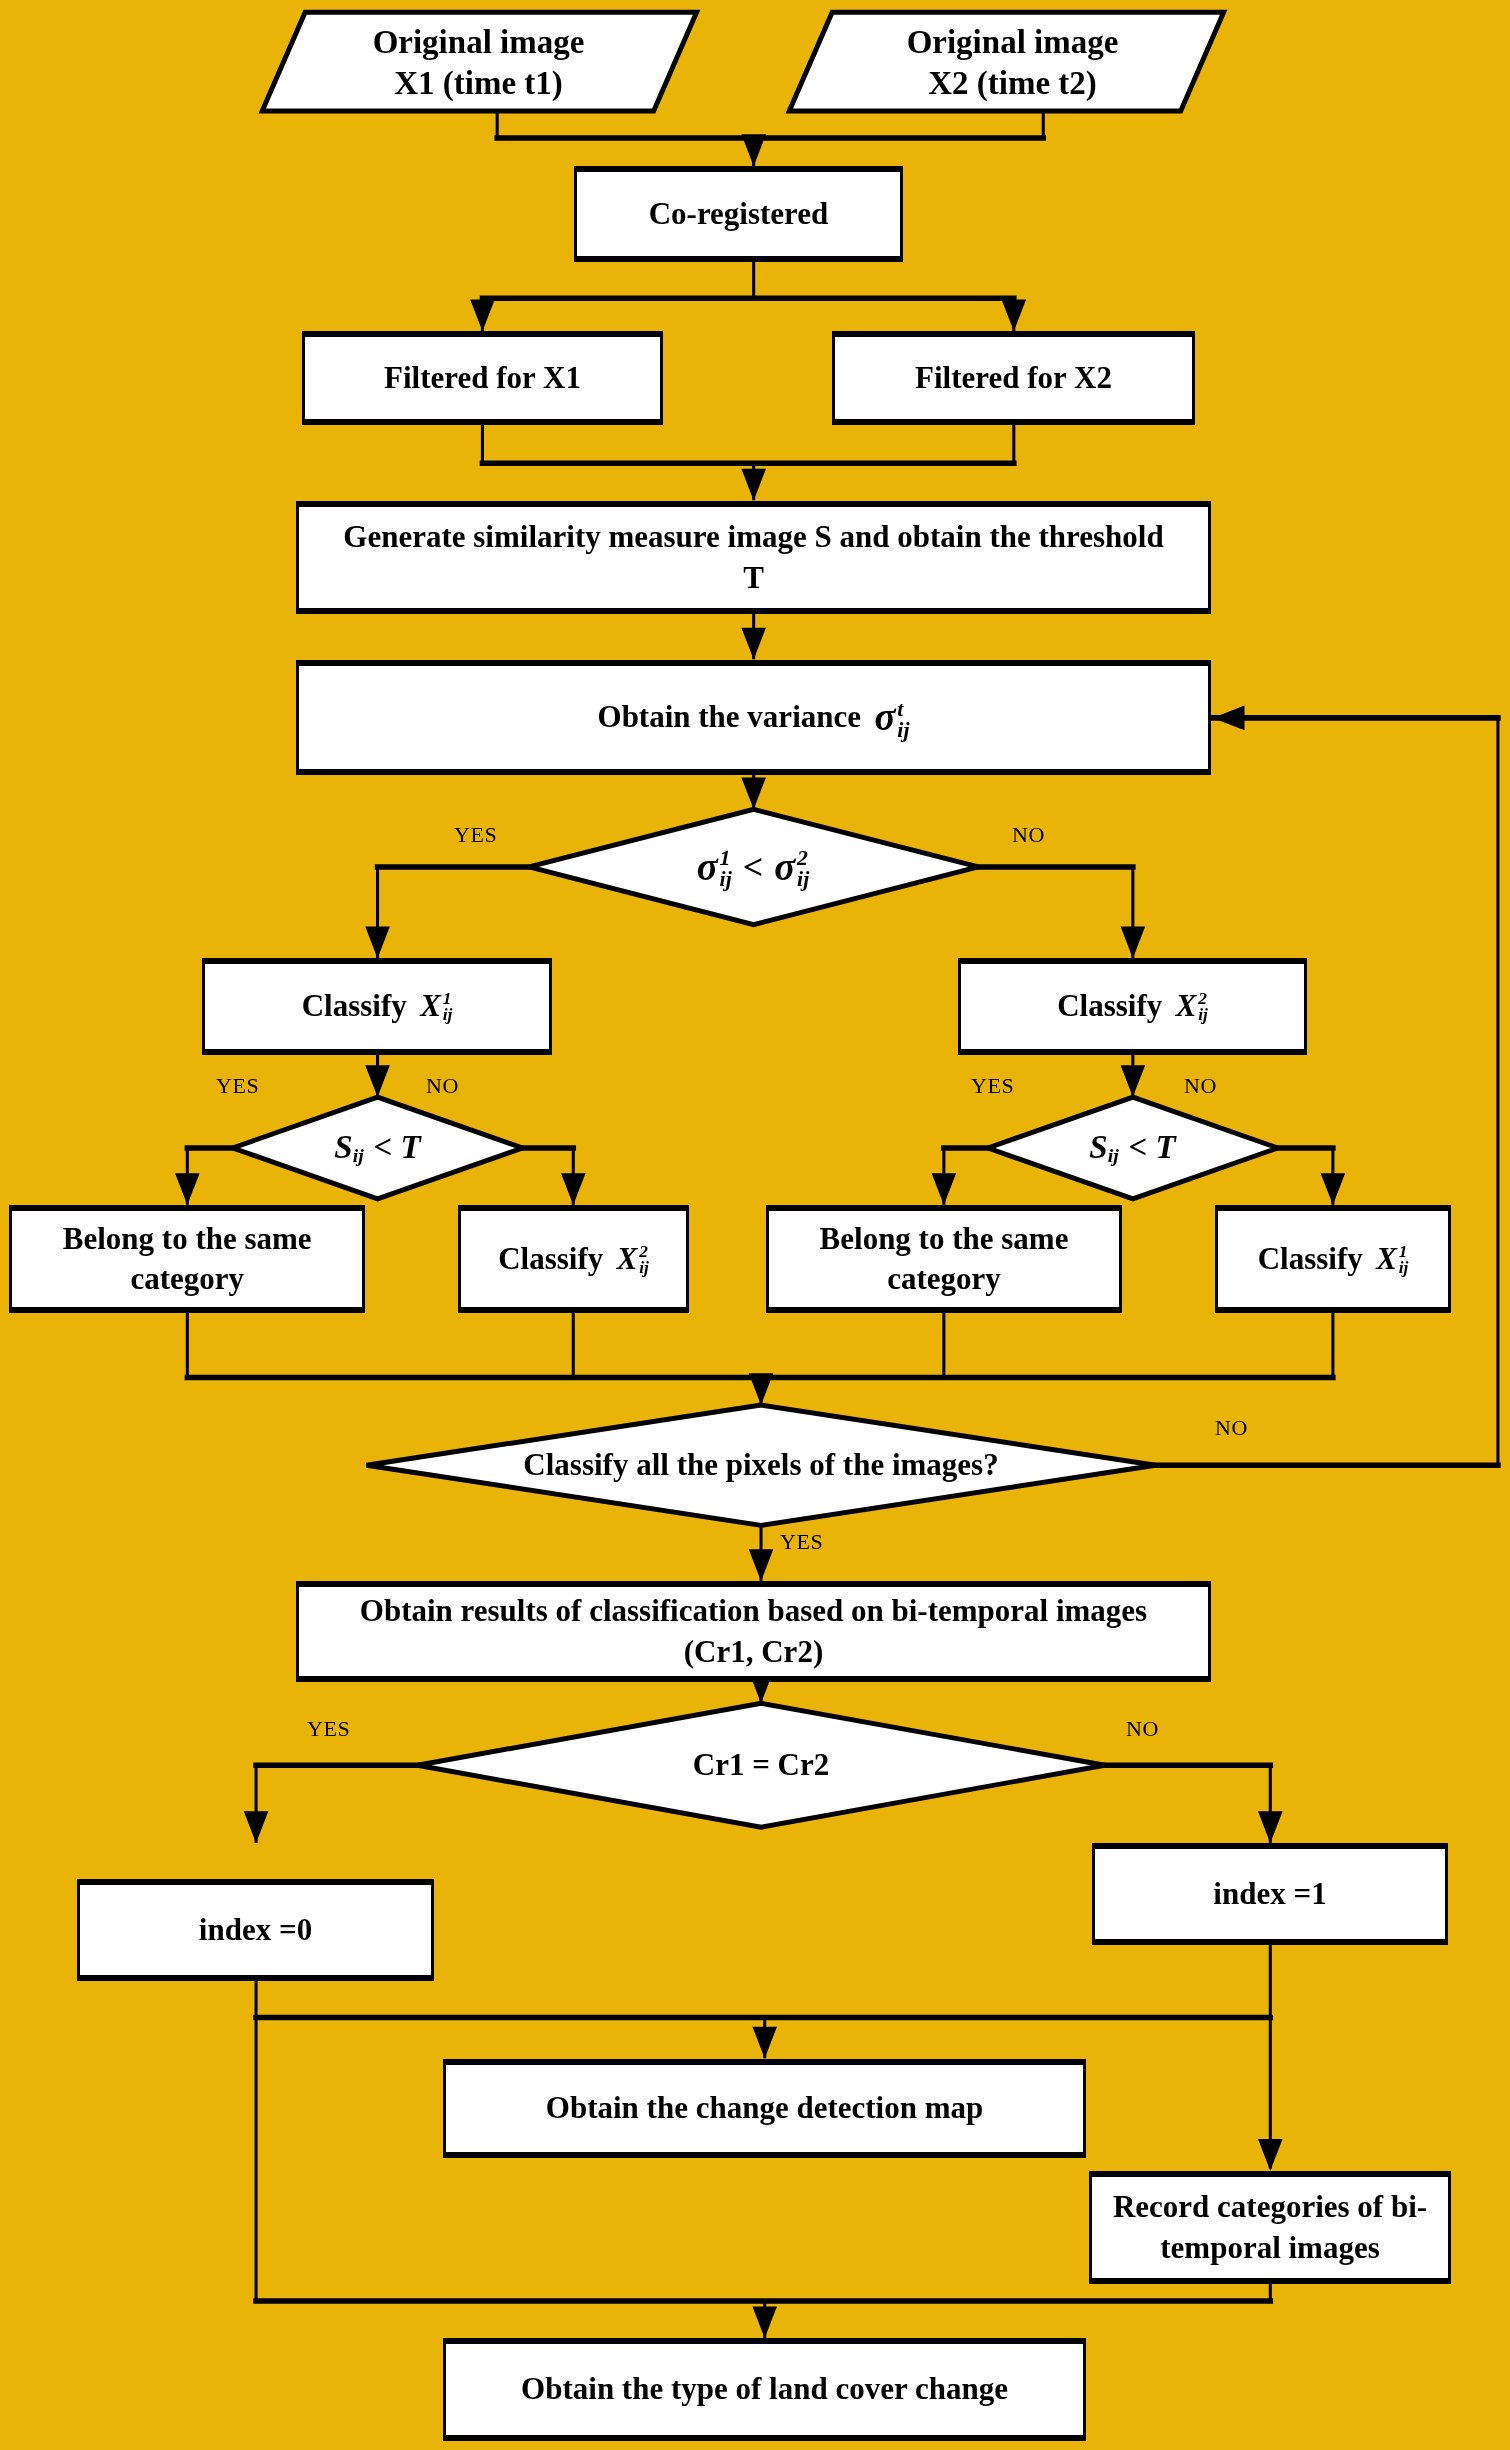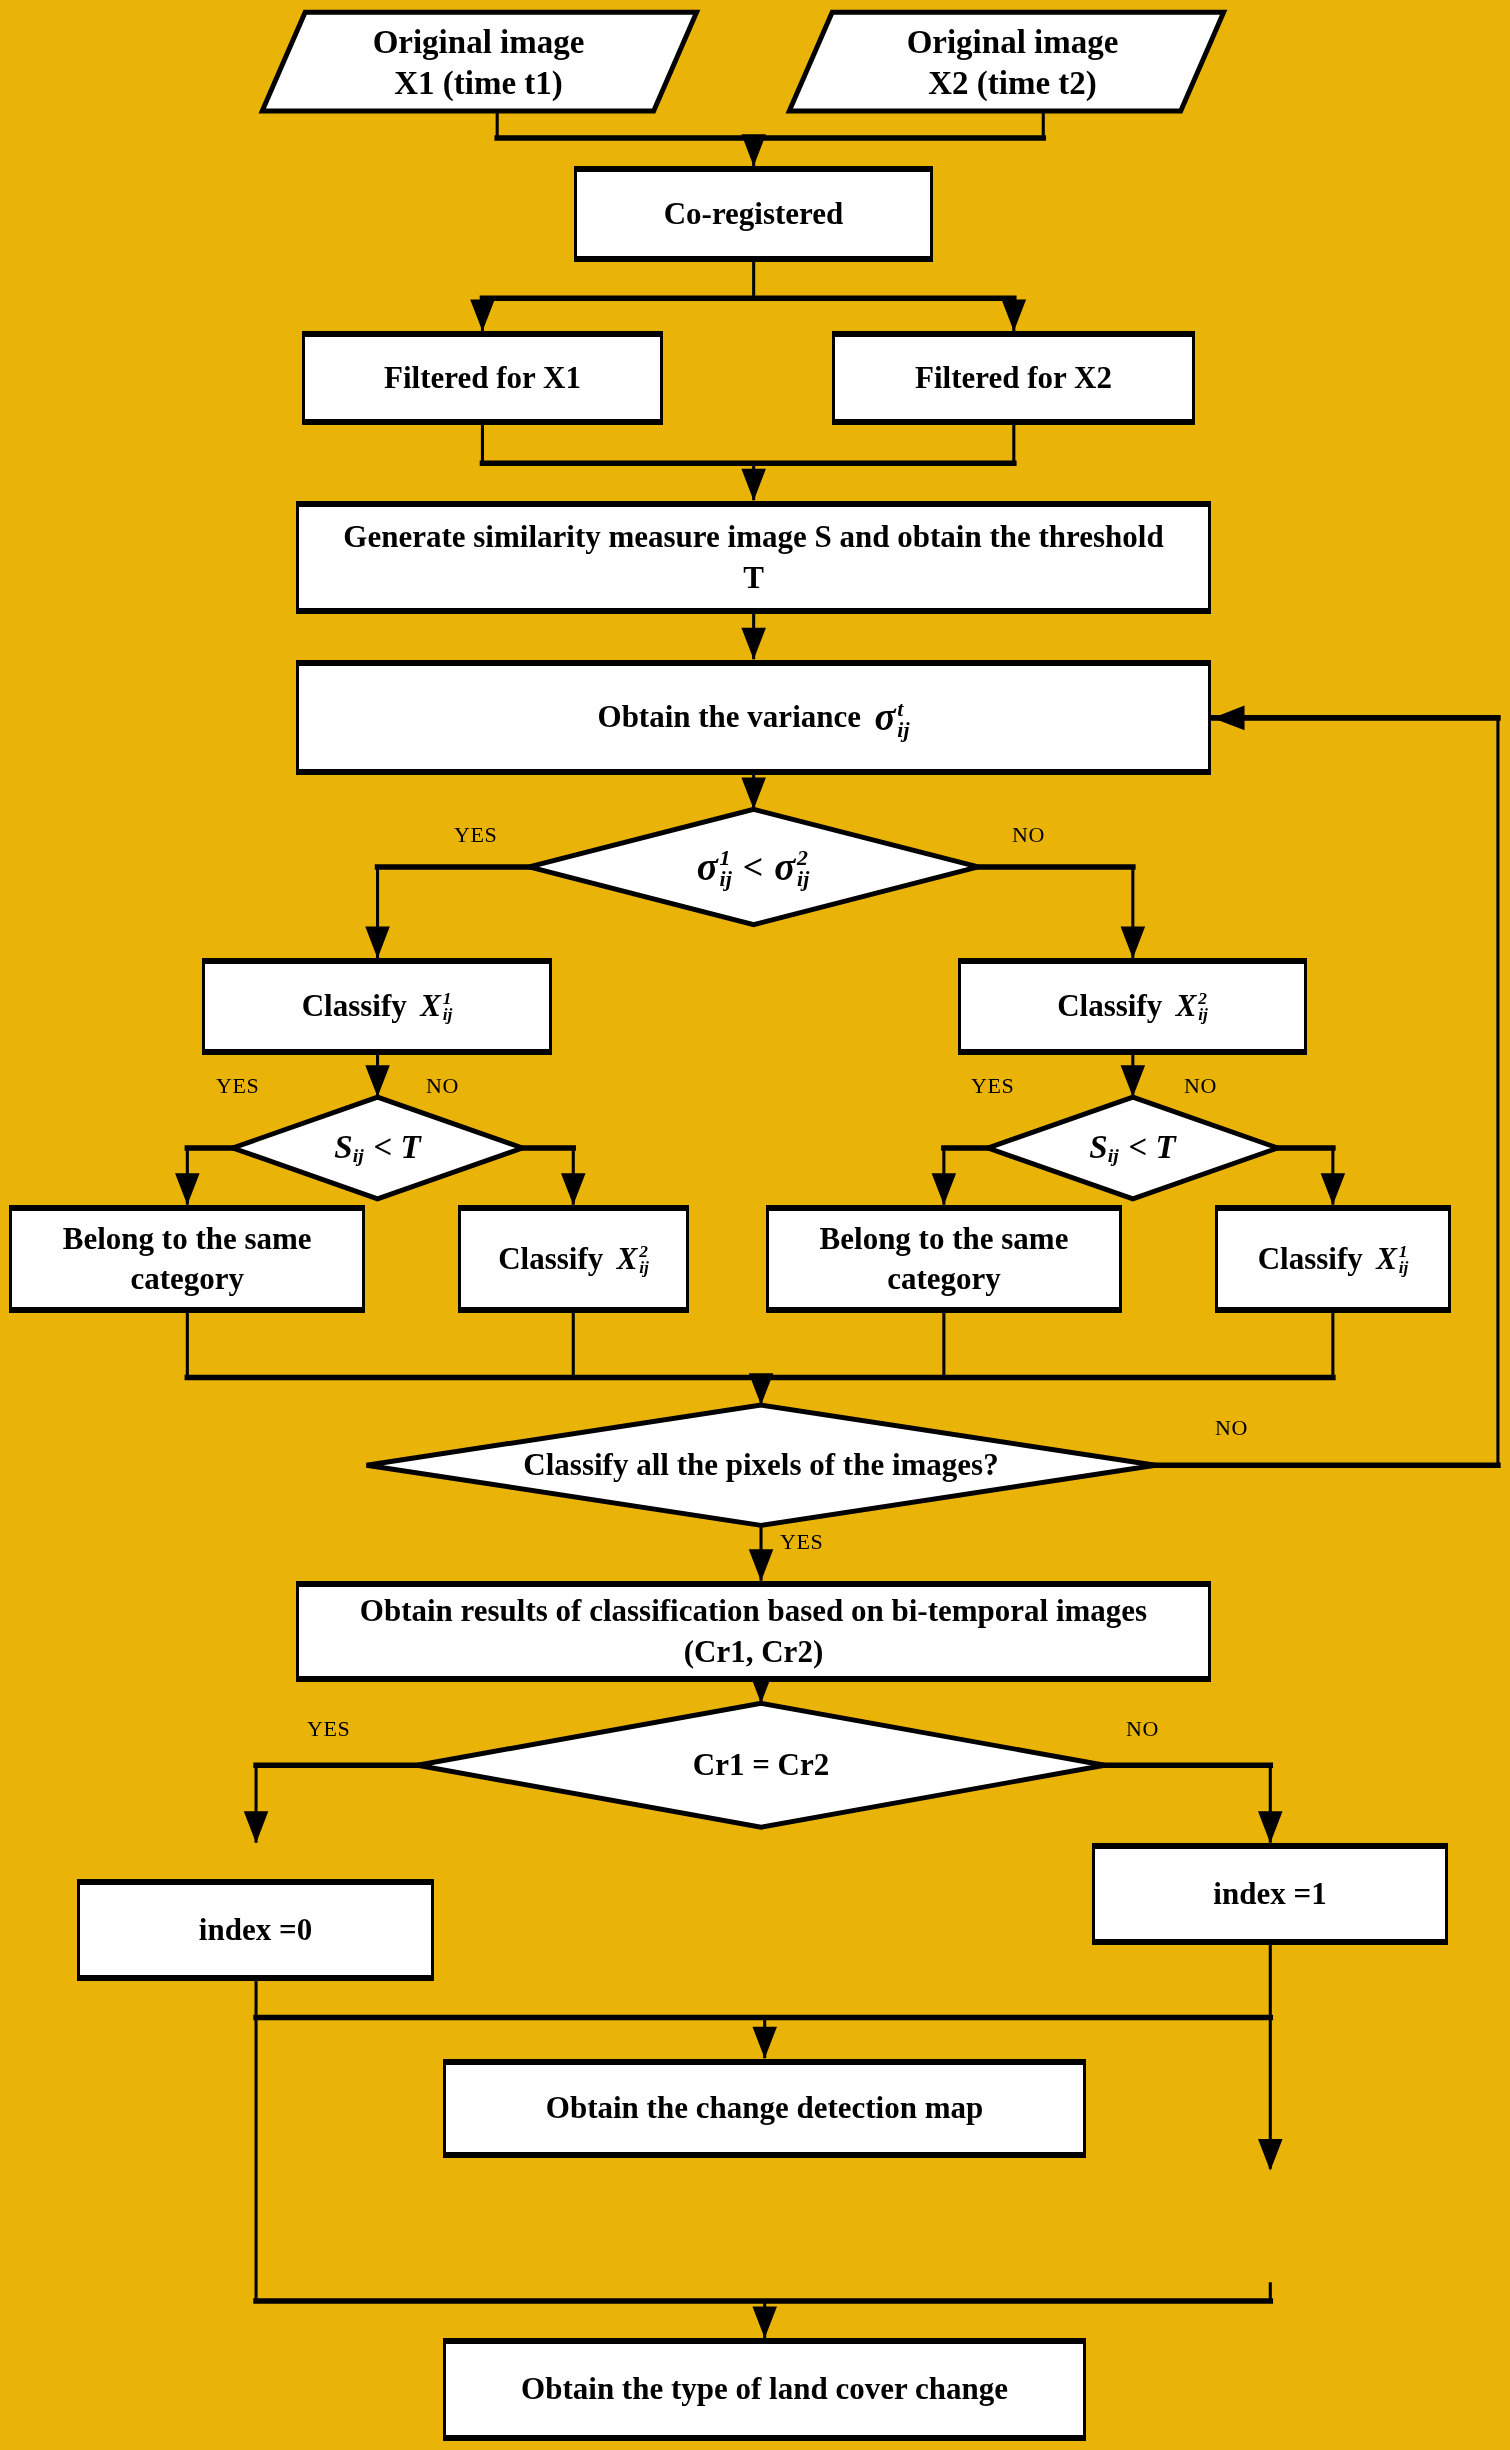--- a/index.html
+++ b/index.html
@@ -62,21 +62,21 @@
 
   <div class="overlay-text ptext" style="left:282px;top:18.4px;width:393px;height:89px;">
     <span>Original image</span>
     <span>X1 (time t1)</span>
   </div>
   <div class="overlay-text ptext" style="left:816px;top:18.4px;width:393px;height:89px;">
     <span>Original image</span>
     <span>X2 (time t2)</span>
   </div>
 
-  <div class="node" style="left:574px;top:166px;width:359px;height:96px;">
+  <div class="node" style="left:574px;top:166px;width:329px;height:96px;">
     <span class="inner">Co-registered</span>
   </div>
   <div class="node" style="left:302px;top:331px;width:361px;height:94px;">
     <span class="inner">Filtered for X1</span>
   </div>
   <div class="node" style="left:832px;top:331px;width:363px;height:94px;">
     <span class="inner">Filtered for X2</span>
   </div>
   <div class="node" style="left:296px;top:501px;width:915px;height:113px;justify-content:center;">
     <span class="inner">Generate similarity measure image S and obtain the threshold T</span>
@@ -183,20 +183,23 @@
 
   <div class="node" style="left:77px;top:1843px;width:357px;height:102px;margin-top:36px;">
     <span>index =0</span>
   </div>
   <div class="node" style="left:1092px;top:1843px;width:356px;height:102px;">
     <span>index =1</span>
   </div>
 
   <div class="node" style="left:443px;top:2059px;width:643px;height:99px;">
     <span class="inner">Obtain the change detection map</span>
+  </div>
+  <div class="node" style="left:1089px;top:2171px;width:362px;height:113px;">
+    <span class="inner">Record categories of bi-temporal images</span>
   </div>
   <div class="node" style="left:443px;top:2338px;width:643px;height:103px;">
     <span class="inner">Obtain the type of land cover change</span>
   </div>
 
   <span class="yn" style="left:454px;top:822px;">YES</span>
   <span class="yn" style="left:1012px;top:822px;">NO</span>
   <span class="yn" style="left:216px;top:1073px;">YES</span>
   <span class="yn" style="left:426px;top:1073px;">NO</span>
   <span class="yn" style="left:971px;top:1073px;">YES</span>

